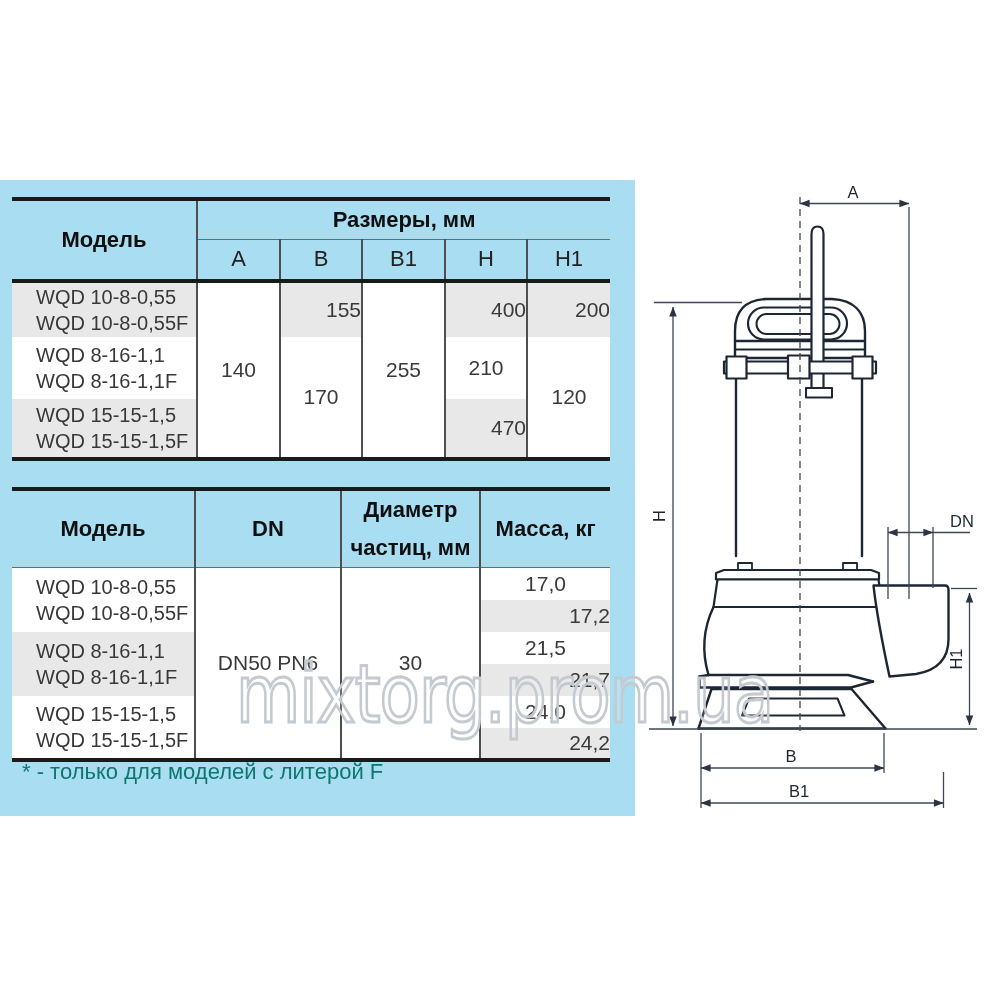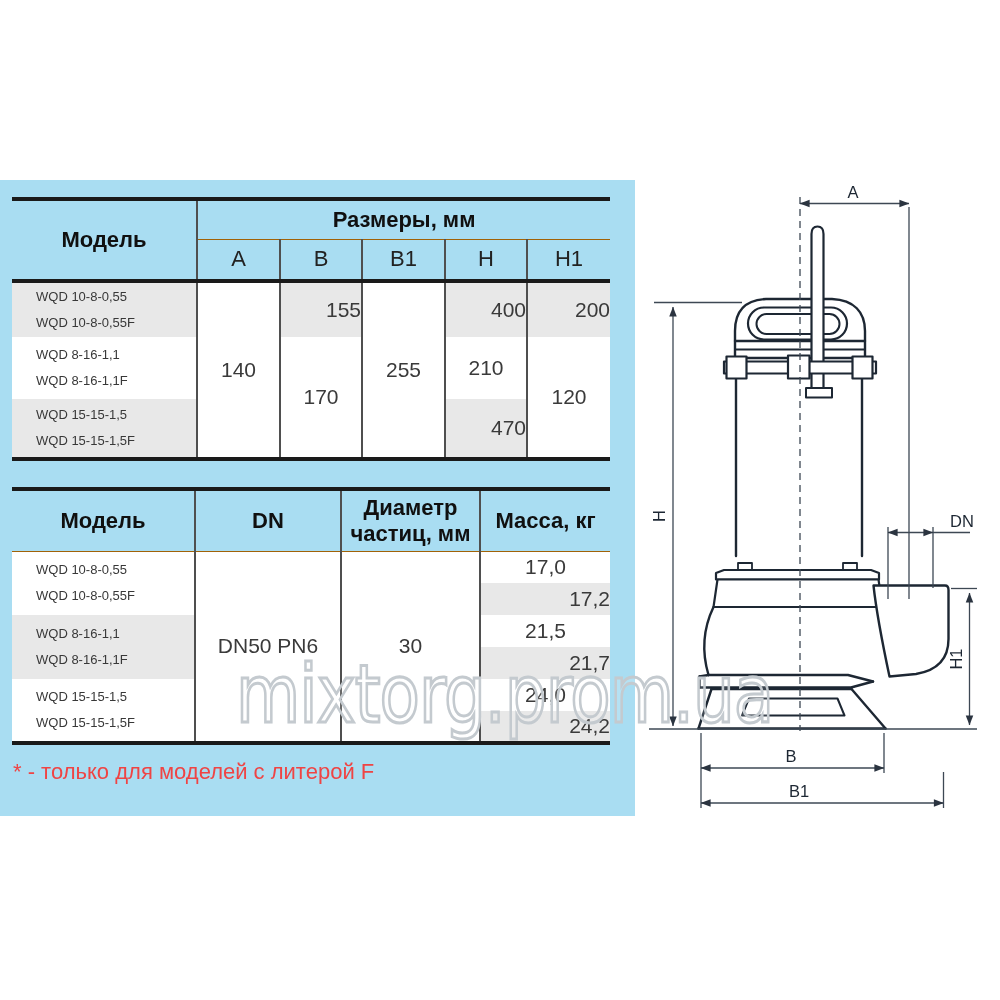--- a/index.html
+++ b/index.html
@@ -15,24 +15,24 @@
   .spec-table{position:absolute;left:12px;top:487px;width:598px;
     border-top:4px solid #1a1a1a;border-bottom:4px solid #1a1a1a;}
   td{vertical-align:middle;text-align:center;color:#3a3a3a;font-size:20px;padding:0;}
   .bl{border-left:2px solid #4f4f4f;}
   .hdr{font-weight:bold;font-size:22px;color:#101010;}
   .subhdr{font-size:22px;color:#222;}
   .thin-b{border-bottom:1px solid #a16207;}
   .thick-b{border-bottom:4px solid #1a1a1a;}
   .gray{background:#e8e8e8;text-align:right;}
   .white{background:#ffffff;}
-  .model-cell{text-align:left;padding-left:24px;line-height:26px;font-size:13px;color:#383838;}
+  .model-cell{text-align:left;padding-left:24px;line-height:26px;font-size:20px;color:#383838;}
   .num{font-size:21px;color:#3a3a3a;}
 
-  .footnote{position:absolute;left:13px;top:759px;font-size:22px;color:#ef4444;z-index:3;}
+  .footnote{position:absolute;left:22px;top:759px;font-size:22px;color:#0f766e;z-index:3;}
 
   .watermark{
     position:absolute;left:236px;top:648px;z-index:6;white-space:nowrap;
     font-family:"DejaVu Sans", sans-serif;font-size:66px;letter-spacing:-1px;
     color:rgba(255,255,255,0.15);-webkit-text-stroke:2.5px #c4cacf;
     transform:scaleY(1.22);transform-origin:top left;pointer-events:none;
   }
   .drawing{position:absolute;left:635px;top:165px;z-index:2;}
 </style>
 </head>
@@ -95,21 +95,21 @@
   <colgroup>
     <col style="width:183px">
       <col style="width:146px">
       <col style="width:139px">
       <col style="width:130px">
   </colgroup>
   <tbody>
       <tr style="height:62px">
     <td class="hdr thin-b">Модель</td>
     <td class="hdr bl thin-b">DN</td>
-    <td class="hdr bl thin-b" style="line-height:26px;padding:0 8px;text-align:center;">Диаметр частиц, мм</td>
+    <td class="hdr bl thin-b" style="line-height:38px;padding:0 8px;text-align:center;">Диаметр частиц, мм</td>
     <td class="hdr bl thin-b">Масса, кг</td>
   </tr>
   <tr style="height:32px">
     <td rowspan="2" class="model-cell white">
       <div>WQD 10-8-0,55</div>
       <div>WQD 10-8-0,55F</div>
     </td>
     <td rowspan="6" class="num bl white">DN50 PN6</td>
     <td rowspan="6" class="num bl white">30</td>
     <td class="num bl white">17,0</td>

